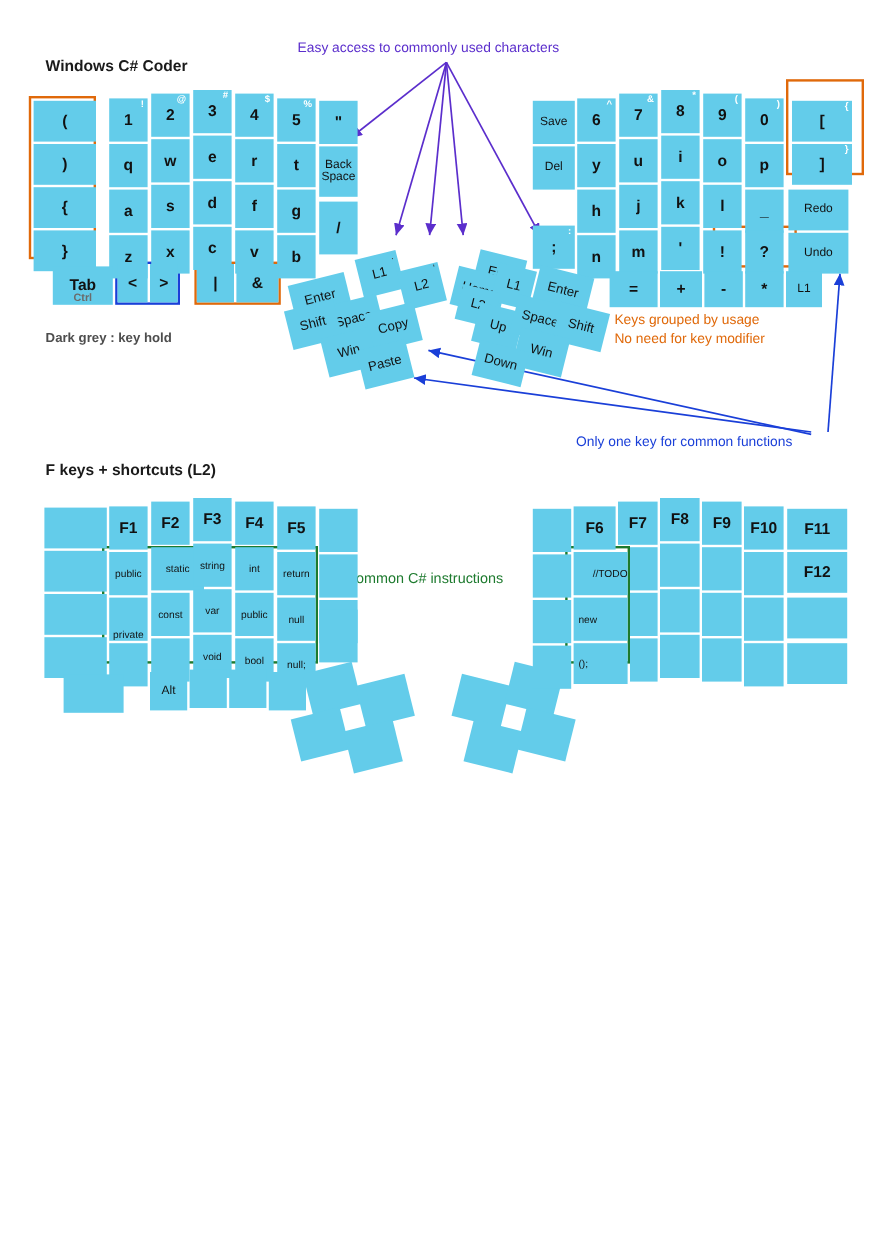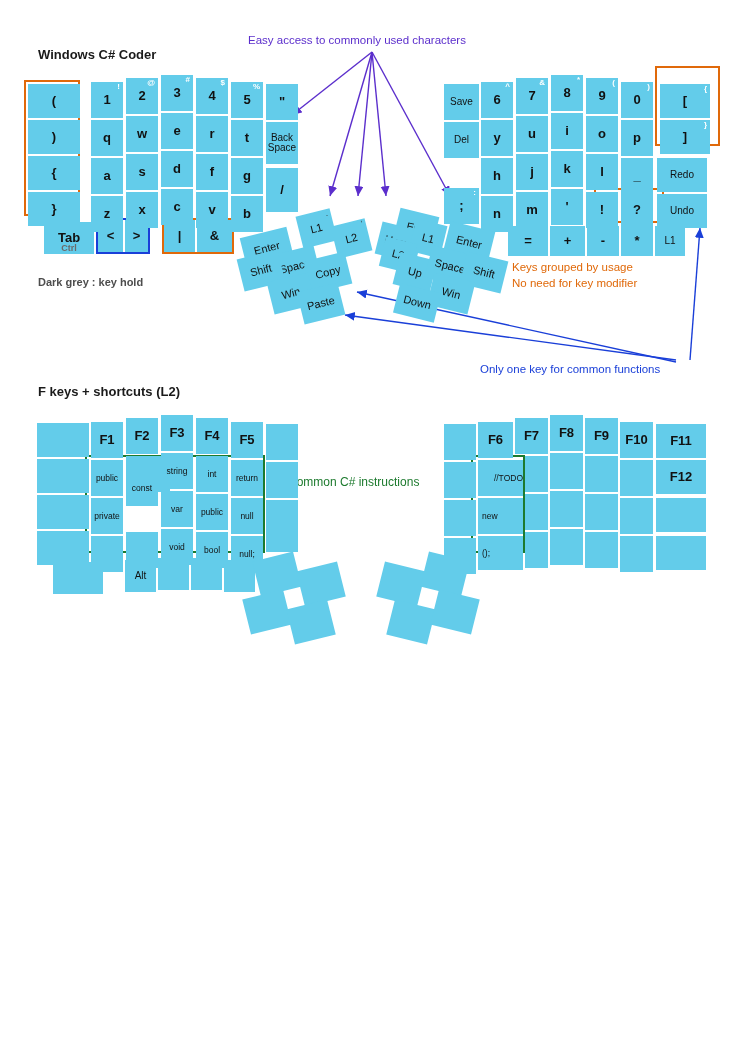--- a/index.html
+++ b/index.html
@@ -443,24 +443,24 @@
 <div class="key tiny" style="left:231px; top:460px; width:32px; height:36px;">
     <span>return</span>
   </div>
 <div class="key blank" style="left:266px; top:462px; width:32px; height:36px;">
     <span></span>
   </div>
 
 <div class="key blank" style="left:37px; top:495px; width:52px; height:34px;">
     <span></span>
   </div>
-<div class="key tiny" style="left:91px; top:498px; width:32px; height:36px;">
+<div class="key tiny" style="left:91px; top:498px; width:32px; height:36px;align-items:flex-end;">
     <span>private</span>
   </div>
-<div class="key tiny" style="left:126px; top:470px; width:32px; height:36px;">
+<div class="key tiny" style="left:126px; top:494px; width:32px; height:36px;">
     <span>const</span>
   </div>
 <div class="key tiny" style="left:161px; top:491px; width:32px; height:36px;">
     <span>var</span>
   </div>
 <div class="key tiny" style="left:196px; top:494px; width:32px; height:36px;">
     <span>public</span>
   </div>
 <div class="key tiny" style="left:231px; top:498px; width:32px; height:36px;align-items:center;">
     <span>null</span>

